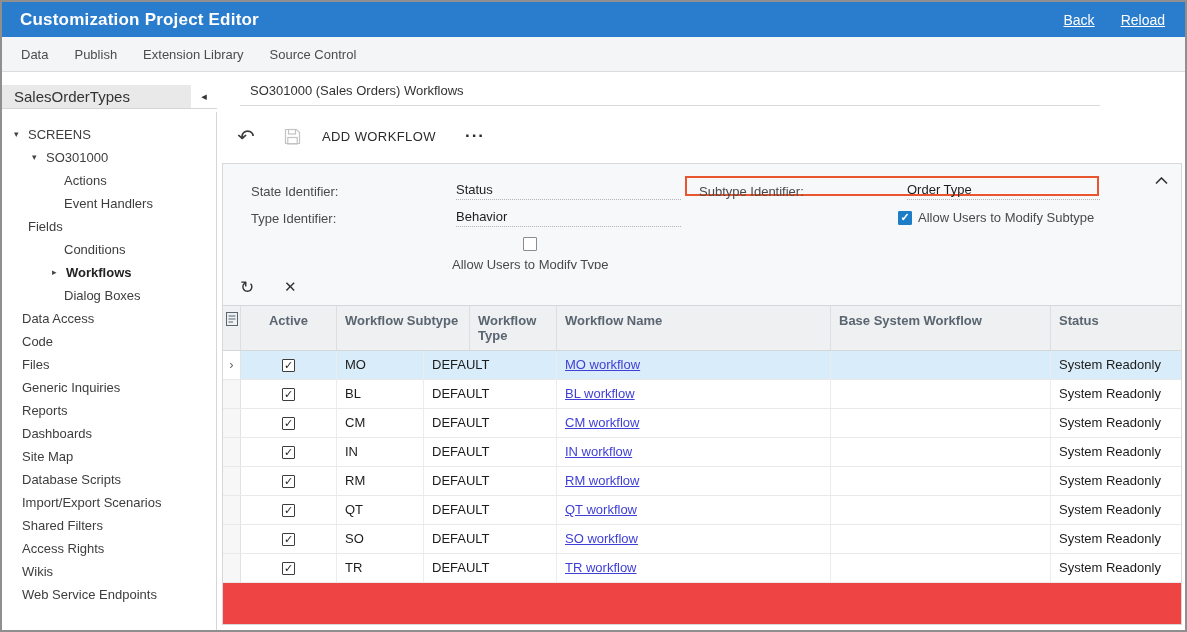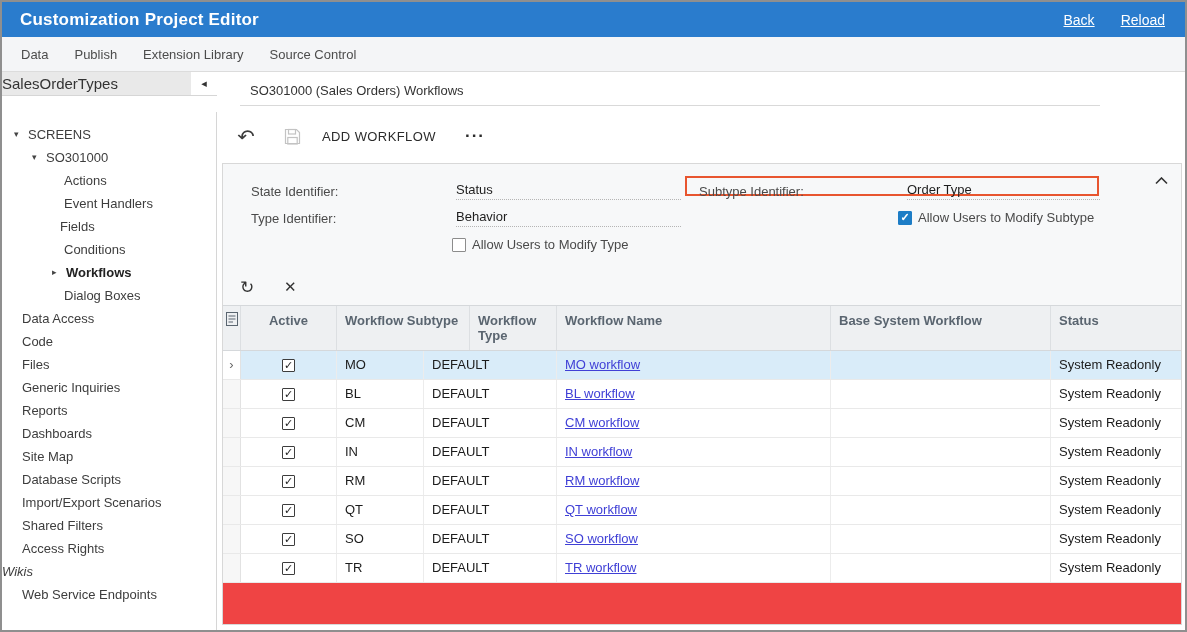--- a/index.html
+++ b/index.html
@@ -16,21 +16,21 @@
 
   
   .menubar { height:35px; background:#f4f5f7; border-bottom:1px solid #dcdcdc; display:flex; align-items:center; padding-left:6px; }
   .menu-item { font-size:13px; color:#4c4c4c; padding:0 13px; cursor:pointer; }
 
   
   .body { position:relative; height:558px; }
 
   
   .sidebar { position:absolute; left:0; top:0; width:215px; height:100%; }
-  .sidebar-header { height:24px; background:#e9e9e9; display:flex; align-items:center; border-bottom:1px solid #d6d6d6; }
+  .sidebar-header { height:24px; background:#e9e9e9; display:flex; align-items:center; padding-left:12px; border-bottom:1px solid #d6d6d6;margin-top:13px; }
   .sidebar-header .proj-name { font-size:15px; color:#333; }
   .collapse-btn { margin-left:auto; width:26px; height:100%; background:#fff; display:flex; align-items:center; justify-content:center; color:#333; font-size:11px; cursor:pointer; }
   .tree { position:absolute; top:40px; bottom:0; left:0; right:0; background:#fff; border-right:1px solid #d6d6d6; padding-top:11px; overflow:hidden; }
   .tree-item { height:23px; line-height:23px; font-size:13px; color:#3d3d3d; display:flex; align-items:center; cursor:pointer; white-space:nowrap; }
   .tree-item .arrow { width:14px; font-size:9px; color:#444; text-align:left; flex:0 0 14px; }
   .tree-item.bold .label { font-weight:700; color:#222; }
 
   
   .main { position:absolute; left:220px; right:3px; top:0; bottom:0; }
   .screen-title-row { position:absolute; left:18px; width:860px; top:8px; height:26px; border-bottom:1px solid #d9d9d9; }
@@ -119,21 +119,21 @@
           <div class="tree-item" style="padding-left: 30px;">
             <span class="arrow">▾</span>
             <span class="label">SO301000</span>
           </div>
           <div class="tree-item" style="padding-left: 62px;">
             <span class="label">Actions</span>
           </div>
           <div class="tree-item" style="padding-left: 62px;">
             <span class="label">Event Handlers</span>
           </div>
-          <div class="tree-item" style="padding-left: 58px; text-align: center;">
+          <div class="tree-item" style="padding-left: 26px; text-align: center;">
             <span class="label">Fields</span>
           </div>
           <div class="tree-item" style="padding-left: 62px;">
             <span class="label">Conditions</span>
           </div>
           <div class="tree-item bold" style="padding-left: 50px;">
             <span class="arrow">▸</span>
             <span class="label">Workflows</span>
           </div>
           <div class="tree-item" style="padding-left: 62px;">
@@ -165,21 +165,21 @@
           </div>
           <div class="tree-item" style="padding-left: 20px;">
             <span class="label">Import/Export Scenarios</span>
           </div>
           <div class="tree-item" style="padding-left: 20px;">
             <span class="label">Shared Filters</span>
           </div>
           <div class="tree-item" style="padding-left: 20px;">
             <span class="label">Access Rights</span>
           </div>
-          <div class="tree-item" style=" font-style: italic;">
+          <div class="tree-item" style="padding-left: 20px;">
             <span class="label">Wikis</span>
           </div>
           <div class="tree-item" style="padding-left: 20px;">
             <span class="label">Web Service Endpoints</span>
           </div>
         </div>
     </div>
 
     <div class="main">
 
@@ -208,21 +208,21 @@
                 <polyline points="1,6.5 6.5,1 12,6.5" fill="none" stroke="#333" stroke-width="1.6"></polyline>
               </svg>
           </span>
 
           <span class="frm-label" style="left:28px; top:20px;">State Identifier:</span>
           <span class="frm-value" style="left:233px; top:18px; width:225px;">Status</span>
 
           <span class="frm-label" style="left:28px; top:47px;">Type Identifier:</span>
           <span class="frm-value" style="left:233px; top:45px; width:225px;">Behavior</span>
 
-          <span class="cb-row" style="left:229px; top:73px;">
+          <span class="cb-row" style="left:229px; top:73px;flex-direction:column;">
             <span class="cb"></span>
             <span>Allow Users to Modify Type</span>
           </span>
 
           <div class="hl-box" style="border-color: rgb(232, 85, 47);">
             <span class="frm-label">Subtype Identifier:</span>
             <span class="frm-value">Order Type</span>
           </div>
 
           <span class="cb-row" style="left:675px; top:46px;">

